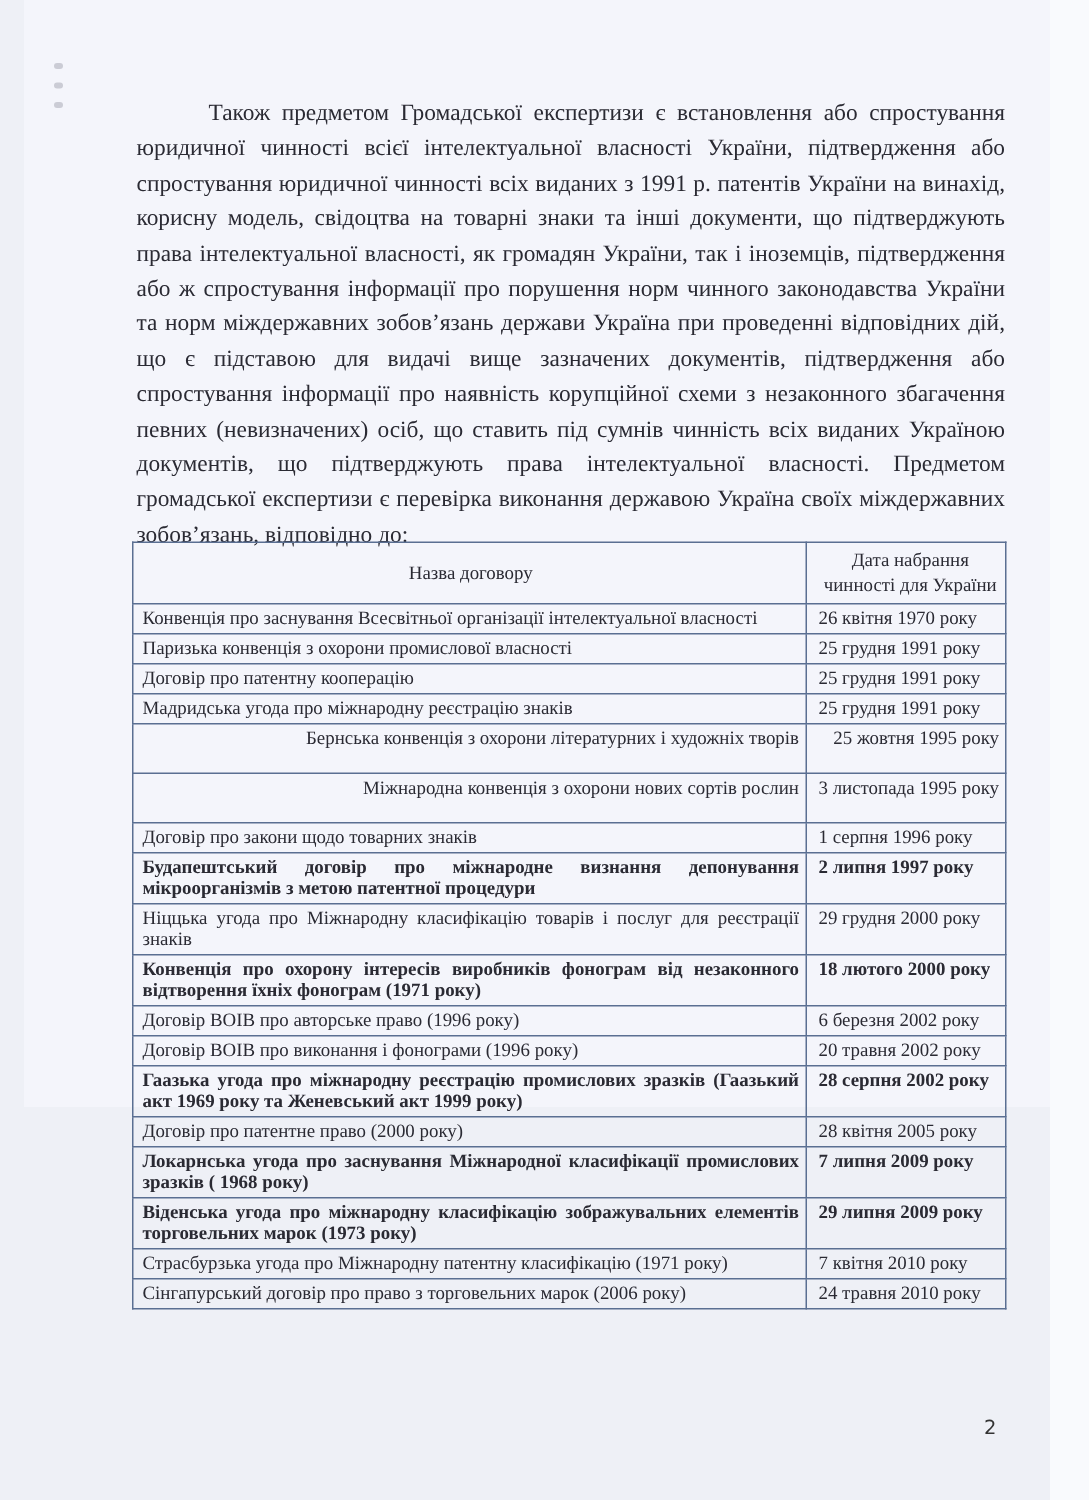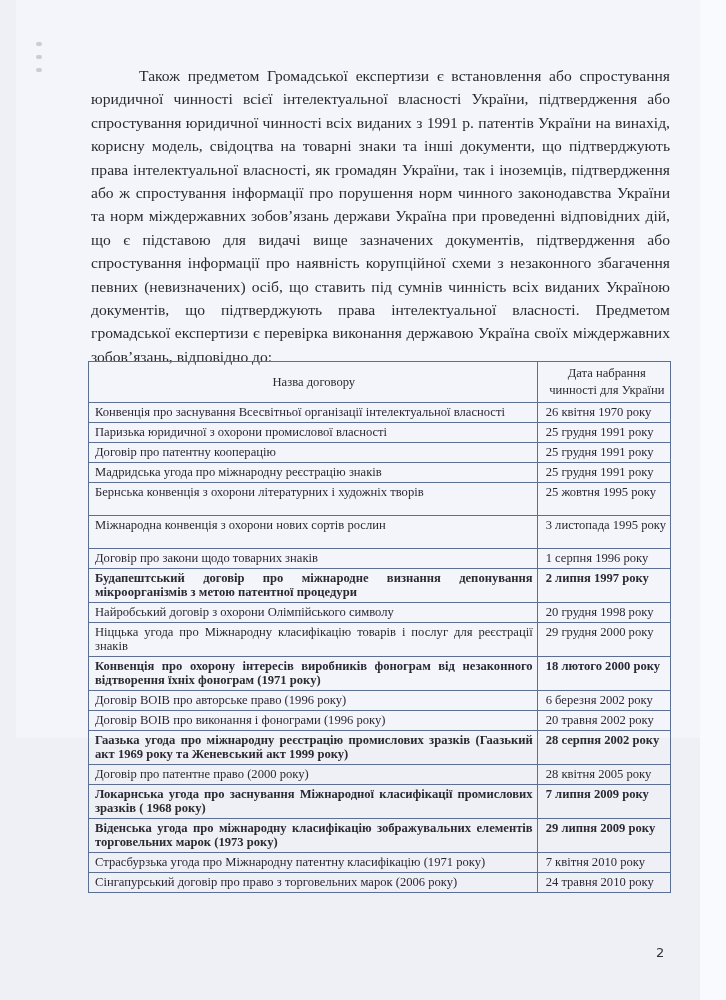--- a/index.html
+++ b/index.html
@@ -41,21 +41,21 @@
     border: 1.3px solid #5a6f92;
     padding: 2px 4px 2px 6px;
     font-weight: normal; vertical-align: top;
     text-align: justify;
   }
   table.treaties th { text-align: center; vertical-align: middle; height: 36px; }
   table.treaties th.date-h { line-height: 17px; padding-left: 10px; }
   table.treaties td.c-date { width: 114px; text-align: left; padding-left: 8px; white-space: nowrap; }
   table.treaties tr.r1 td { height: 15px; }
   table.treaties tr.r2 td { height: 29px; font-weight: bold; }
-  table.treaties tr.rtall td { height: 28px; }
+  table.treaties tr.rtall td { height: 28px; text-align: right; }
   .page-num {
     position: absolute; left: 640px; top: 945px;
     font-family: "DejaVu Sans", sans-serif; font-size: 13px; color: #333;
   }
 </style>
 </head>
 <body>
 
 <div class="page">
   <div class="marks">
@@ -74,21 +74,21 @@
         <th>Назва договору</th>
         <th class="date-h">Дата набрання чинності для України</th>
       </tr>
     </thead>
     <tbody>
       <tr class="r1">
           <td>Конвенція про заснування Всесвітньої організації інтелектуальної власності</td>
           <td class="c-date">26 квітня 1970 року</td>
         </tr>
       <tr class="r1">
-          <td>Паризька юридичної з охорони промислової власності</td>
+          <td>Паризька конвенція з охорони промислової власності</td>
           <td class="c-date">25 грудня 1991 року</td>
         </tr>
       <tr class="r1">
           <td>Договір про патентну кооперацію</td>
           <td class="c-date">25 грудня 1991 року</td>
         </tr>
       <tr class="r1">
           <td>Мадридська угода про міжнародну реєстрацію знаків</td>
           <td class="c-date">25 грудня 1991 року</td>
         </tr>
@@ -100,24 +100,20 @@
           <td>Міжнародна конвенція з охорони нових сортів рослин</td>
           <td class="c-date">3 листопада 1995 року</td>
         </tr>
       <tr class="r1">
           <td>Договір про закони щодо товарних знаків</td>
           <td class="c-date">1 серпня 1996 року</td>
         </tr>
       <tr class="r2">
           <td>Будапештський договір про міжнародне визнання депонування мікроорганізмів з метою патентної процедури</td>
           <td class="c-date">2 липня 1997 року</td>
-        </tr>
-      <tr class="r1">
-          <td>Найробський договір з охорони Олімпійського символу</td>
-          <td class="c-date">20 грудня 1998 року</td>
         </tr>
       <tr class="r1">
           <td>Ніццька угода про Міжнародну класифікацію товарів і послуг для реєстрації знаків</td>
           <td class="c-date">29 грудня 2000 року</td>
         </tr>
       <tr class="r2">
           <td>Конвенція про охорону інтересів виробників фонограм від незаконного відтворення їхніх фонограм (1971 року)</td>
           <td class="c-date">18 лютого 2000 року</td>
         </tr>
       <tr class="r1">

